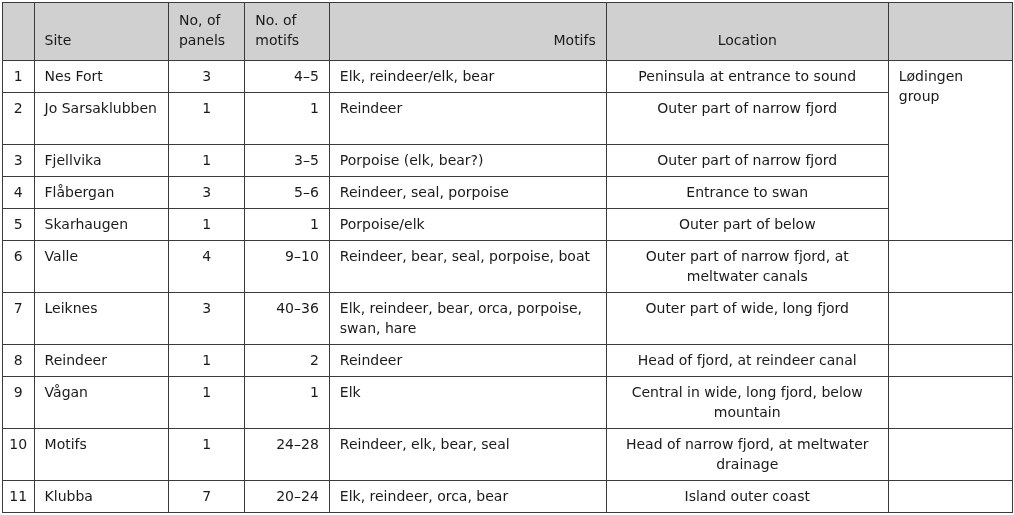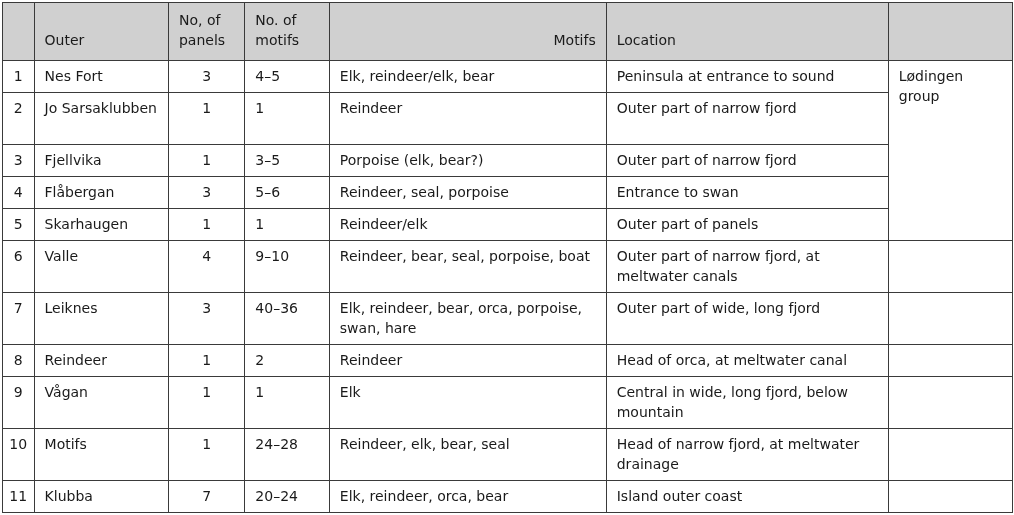--- a/index.html
+++ b/index.html
@@ -4,37 +4,37 @@
 <style>
   html, body { margin: 0; padding: 0; background: #ffffff; }
   body { width: 1014px; height: 515px; overflow: hidden; font-family: "DejaVu Sans", sans-serif; color: #1a1a1a; }
   table { border-collapse: collapse; position: absolute; left: 2px; top: 2px; width: 1011px; font-size: 14px; line-height: 20px; }
   th, td { border: 1.5px solid #3a3a3a; vertical-align: top; padding: 0 10px; text-align: left; }
   thead th { background: #d0d0d0; font-weight: normal; vertical-align: bottom; padding-bottom: 10px; height: 46px; }
   td { padding-top: 5px; padding-bottom: 6px; }
   .c-num { width: 18px; text-align: center; padding: 5px 6px 6px 6px; }
   .c-site { width: 111px; }
   .c-panels { width: 54px; text-align: center; margin-left: 28px; }
-  .c-motifs { width: 62px; text-align: left; }
+  .c-motifs { width: 62px; text-align: right; }
   .c-motif { width: 251px; }
-  .c-loc { width: 256px; }
+  .c-loc { width: 256px; text-align: center; }
   .c-group { width: 101px; }
   thead .c-panels, thead .c-motifs { text-align: left; }
   thead .c-motif { text-align: right; }
   tbody tr { height: 32px; }
   tbody tr.tall { height: 52px; }
 </style>
 </head>
 <body>
 
 <table>
   <thead>
     <tr>
       <th class="c-num"></th>
-      <th class="c-site">Outer</th>
+      <th class="c-site">Site</th>
       <th class="c-panels">No, of panels</th>
       <th class="c-motifs">No. of motifs</th>
       <th class="c-motif">Motifs</th>
       <th class="c-loc">Location</th>
       <th class="c-group"></th>
     </tr>
   </thead>
   <tbody>
     <tr>
       <td class="c-num">1</td>
@@ -67,22 +67,22 @@
       <td class="c-panels">3</td>
       <td class="c-motifs">5–6</td>
       <td class="c-motif">Reindeer, seal, porpoise</td>
       <td class="c-loc">Entrance to swan</td>
     </tr>
     <tr>
       <td class="c-num">5</td>
       <td class="c-site">Skarhaugen</td>
       <td class="c-panels">1</td>
       <td class="c-motifs">1</td>
-      <td class="c-motif">Reindeer/elk</td>
-      <td class="c-loc">Outer part of panels</td>
+      <td class="c-motif">Porpoise/elk</td>
+      <td class="c-loc">Outer part of below</td>
     </tr>
     <tr class="tall">
       <td class="c-num">6</td>
       <td class="c-site">Valle</td>
       <td class="c-panels">4</td>
       <td class="c-motifs">9–10</td>
       <td class="c-motif">Reindeer, bear, seal, porpoise, boat</td>
       <td class="c-loc">Outer part of narrow fjord, at meltwater canals</td>
       <td class="c-group"></td>
     </tr>
@@ -94,21 +94,21 @@
       <td class="c-motif">Elk, reindeer, bear, orca, porpoise, swan, hare</td>
       <td class="c-loc">Outer part of wide, long fjord</td>
       <td class="c-group"></td>
     </tr>
     <tr>
       <td class="c-num">8</td>
       <td class="c-site">Reindeer</td>
       <td class="c-panels">1</td>
       <td class="c-motifs">2</td>
       <td class="c-motif">Reindeer</td>
-      <td class="c-loc">Head of orca, at meltwater canal</td>
+      <td class="c-loc">Head of fjord, at reindeer canal</td>
       <td class="c-group"></td>
     </tr>
     <tr class="tall">
       <td class="c-num">9</td>
       <td class="c-site">Vågan</td>
       <td class="c-panels">1</td>
       <td class="c-motifs">1</td>
       <td class="c-motif">Elk</td>
       <td class="c-loc">Central in wide, long fjord, below mountain</td>
       <td class="c-group"></td>

